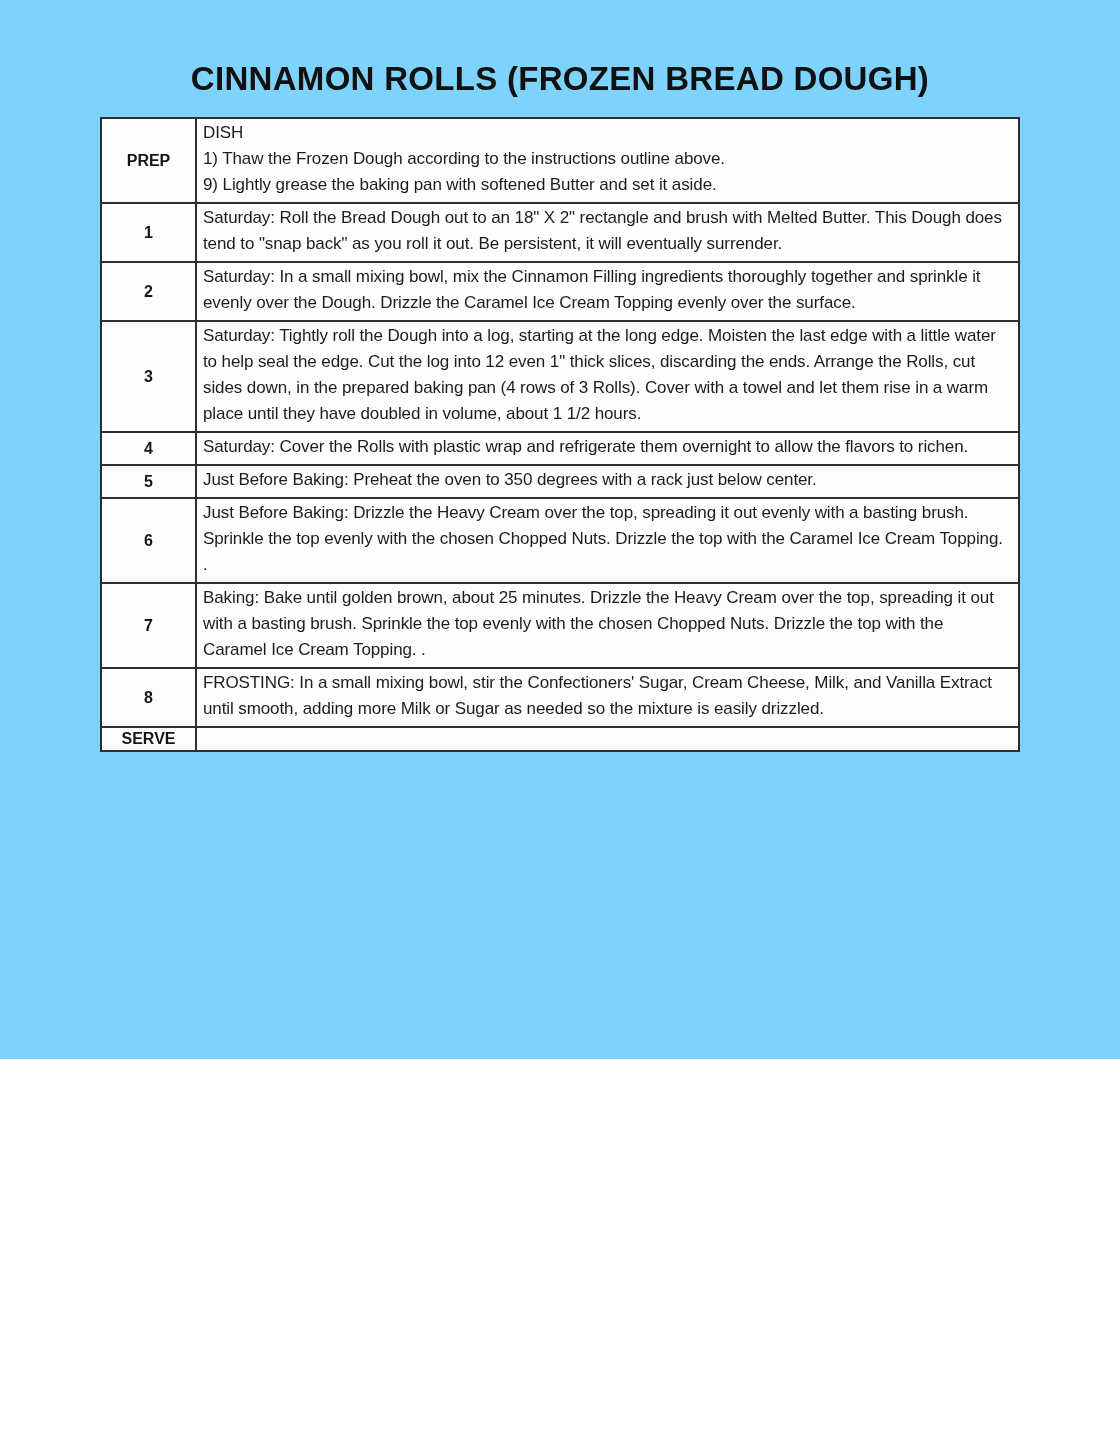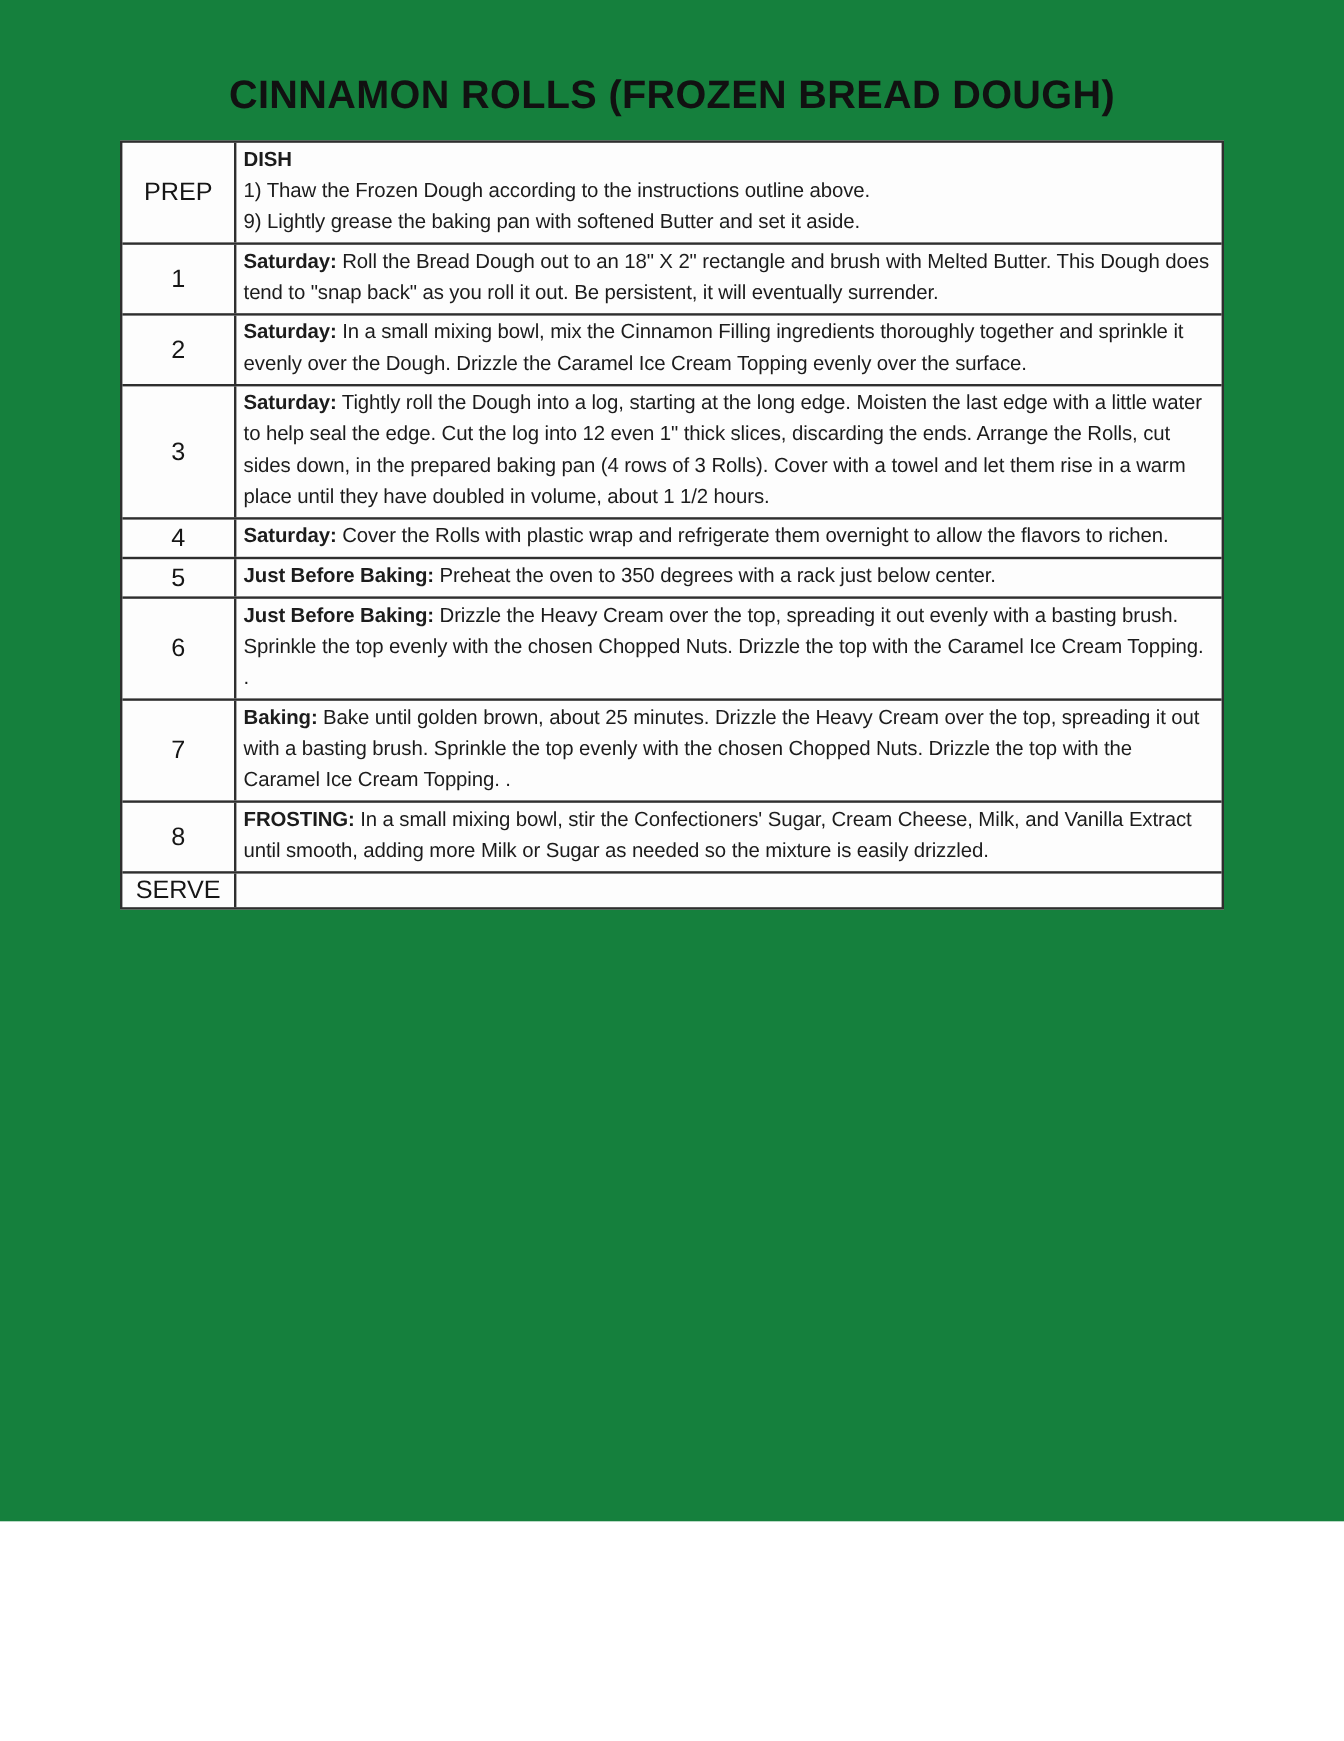--- a/index.html
+++ b/index.html
@@ -5,22 +5,22 @@
   * { box-sizing: border-box; }
   html, body {
     margin: 0;
     padding: 0;
     background: #ffffff;
     font-family: "Liberation Sans", sans-serif;
   }
   .page {
     position: relative;
     width: 1120px;
-    height: 1268px;
-    background: #15803d;
+    height: 1059px;
+    background: #7dd3fc;
     overflow: hidden;
     color: #1c1c1c;
   }
   .page-title {
     position: absolute;
     top: 60px;
     left: 0;
     width: 100%;
     text-align: center;
     font-size: 33px;
@@ -41,35 +41,35 @@
     border-bottom: 2px solid #2e2e2e;
   }
   .trow:last-child { border-bottom: none; border-radius: 11px; }
   .cell-label {
     flex: 0 0 95px;
     width: 95px;
     border-right: 2px solid #2e2e2e;
     display: flex;
     align-items: center;
     justify-content: center;
-    font-weight: normal;
-    font-size: 21px;
+    font-weight: bold;
+    font-size: 16px;
     color: #161616;
     padding: 2px;
   }
   .cell-content {
     flex: 1 1 auto;
     padding: 1px 8px 4px 6px;
     font-size: 17px;
     line-height: 26px;
     color: #1c1c1c;
     letter-spacing: -0.1px;
   }
   .para { margin: 0; }
-  .prefix { font-weight: bold; }
+  .prefix { font-weight: normal; }
 </style>
 </head>
 <body>
 
 <div class="page">
 
   <div class="page-title">CINNAMON ROLLS (FROZEN BREAD DOUGH)</div>
 
   <div class="recipe-table">
 

